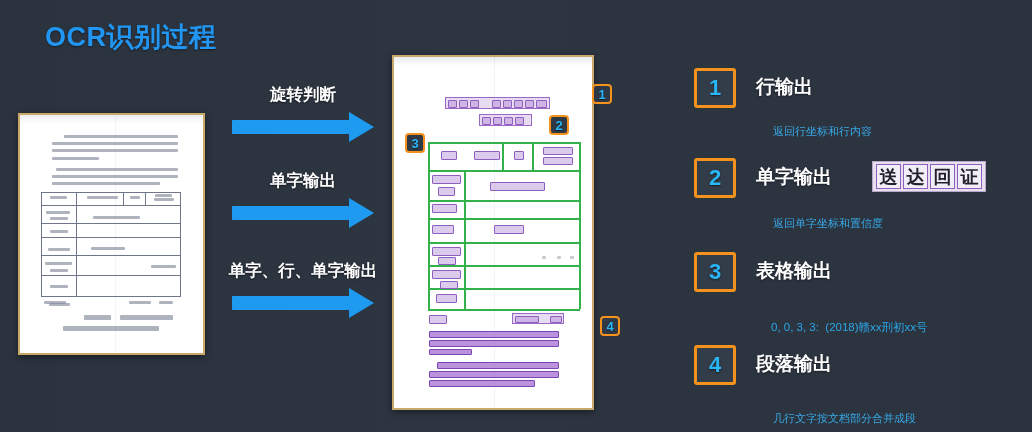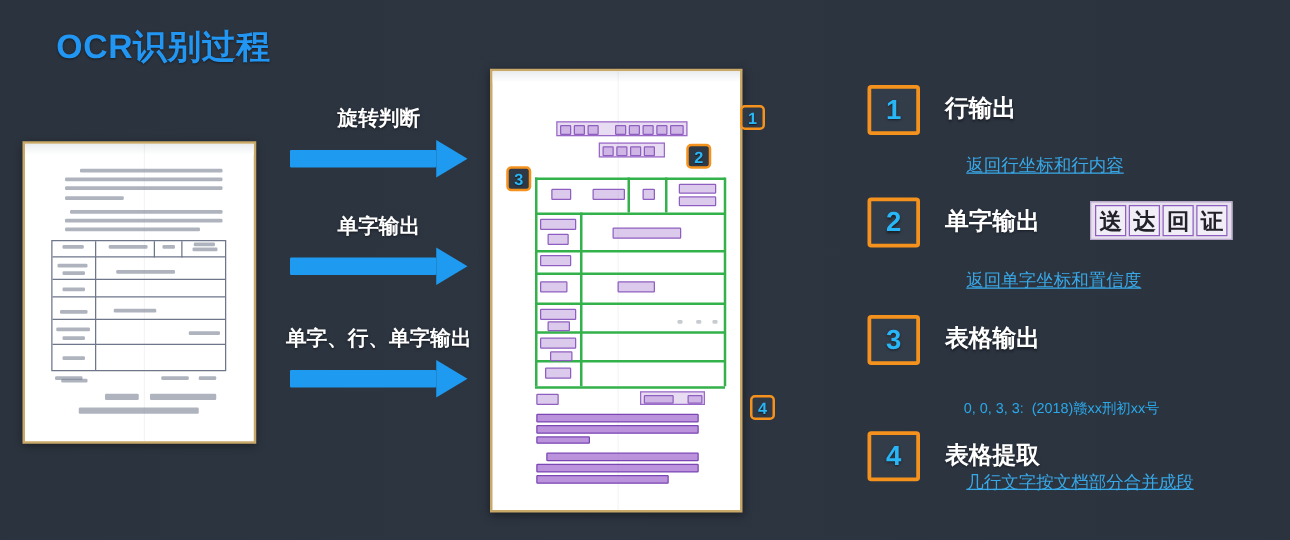--- a/index.html
+++ b/index.html
@@ -203,23 +203,22 @@
     color: #ffffff;
     font-size: 19px;
     font-weight: bold;
     white-space: nowrap;
     text-shadow: 0 1px 2px rgba(0,0,0,0.45);
   }
   .out-sub {
     position: absolute;
     left: 79px;
     color: #38a9e8;
-    font-size: 14px;
+    font-size: 11px;
     white-space: nowrap;
-    text-decoration: underline;
   }
   .out-sub-lines {
     position: absolute;
     left: 77px;
     color: #2ba8e8;
     font-size: 11.5px;
     line-height: 14px;
     white-space: pre;
   }
   .out-sub-lines div { white-space: pre; }
@@ -437,17 +436,17 @@
   <div class="out-item" style="top:252px;">
     <div class="out-badge">3</div>
     <div class="out-title">表格输出</div>
     <div class="out-sub-lines" style="top:40px;">
       <div>0, 0, 3, 3:  (2018)赣xx刑初xx号</div>
     </div>
   </div>
 
   <div class="out-item" style="top:345px;">
     <div class="out-badge">4</div>
-    <div class="out-title">表格提取</div>
-    <div class="out-sub" style="top:32px;text-align:center;">几行文字按文档部分合并成段</div>
+    <div class="out-title">段落输出</div>
+    <div class="out-sub" style="top:66px;text-align:center;">几行文字按文档部分合并成段</div>
   </div>
 
 </div>
 
 </body></html>

